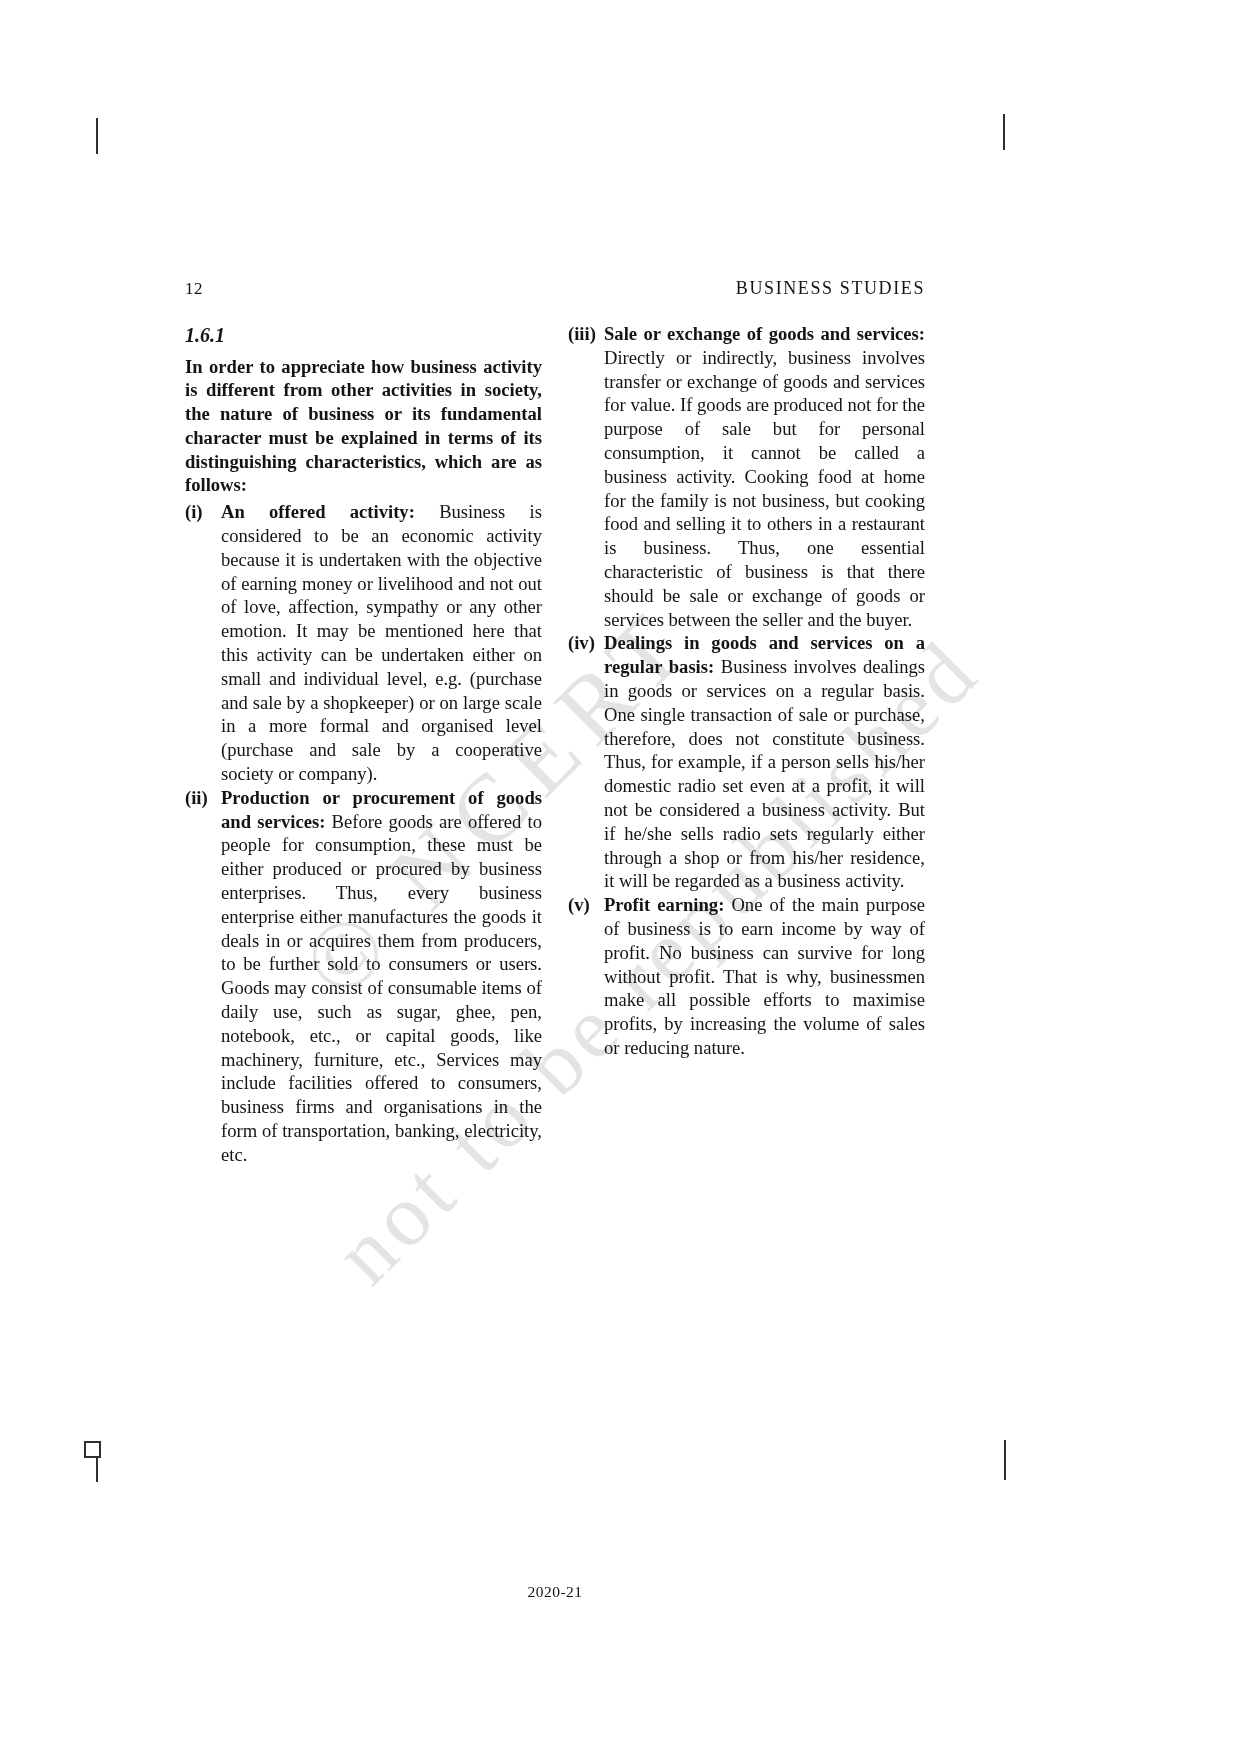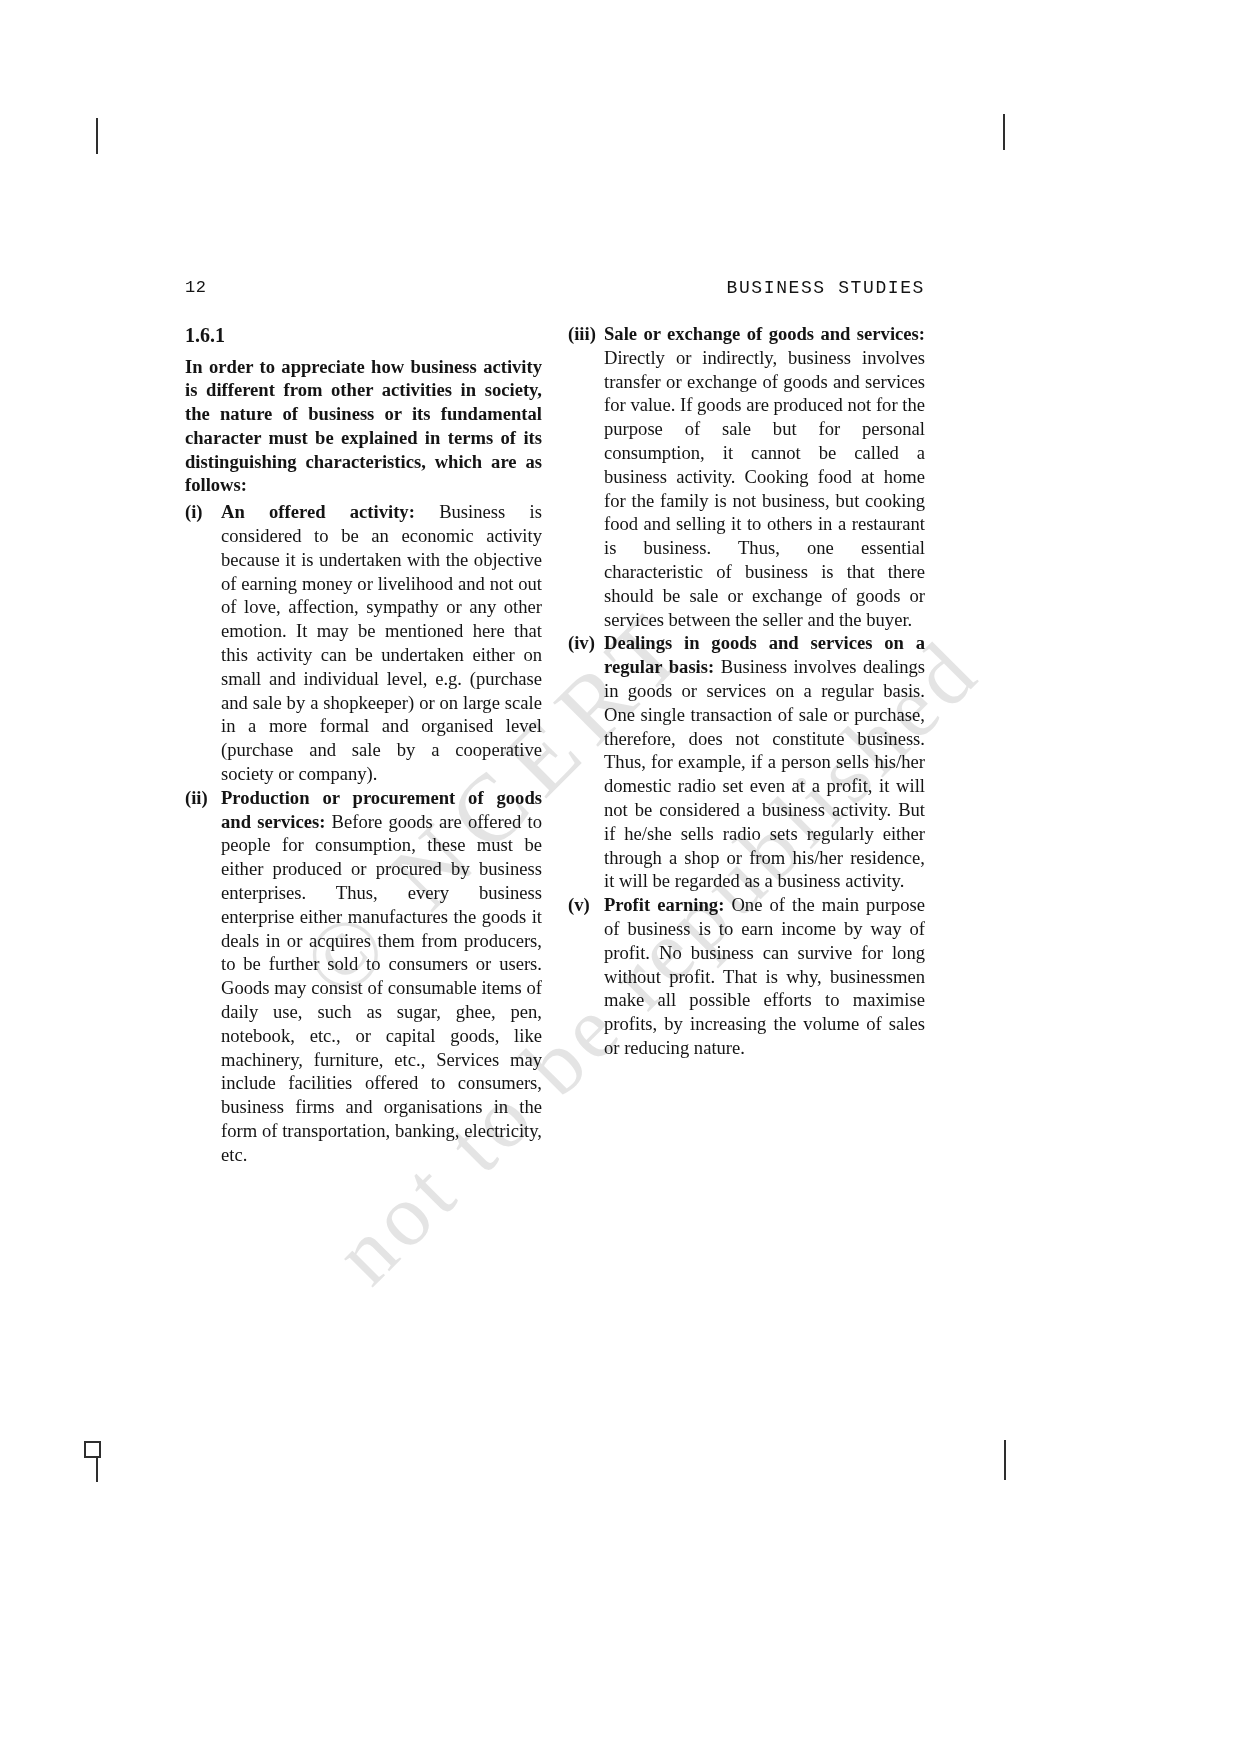--- a/index.html
+++ b/index.html
@@ -15,21 +15,21 @@
   }
 
   
   .mark { position: absolute; background: #2e2e2e; }
   .mark-square { position: absolute; border: 2px solid #2e2e2e; background: transparent; }
 
   
   .runhead {
     position: absolute;
     top: 278px; left: 185px; width: 740px;
-    display: flex; justify-content: space-between; align-items: flex-start; font-family: Liberation Mono, monospace;
+    display: flex; justify-content: space-between; align-items: flex-end;
   }
   .page-num { font-size: 17px; letter-spacing: 0.5px; }
   .head-title { font-size: 18px; letter-spacing: 1.6px; }
 
   
   .watermark {
     position: absolute;
     top: 880px; left: 575px;
     transform: translate(-50%, -50%) rotate(-45deg);
     text-align: center;
@@ -51,21 +51,21 @@
   }
   .col { width: 357px; font-size: 18.6px; line-height: 23.8px; }
 
   .heading {
     font-weight: bold;
     font-size: 20px;
     line-height: 26.5px;
     display: flex;
     margin-bottom: 6px;
   }
-  .heading .h-num { flex: 0 0 auto; margin-right: 12px; }
+  .heading .h-num { flex: 0 0 auto; margin-right: 12px; font-style: italic; }
   .heading .h-text { flex: 1 1 auto; }
 
   .para {
     text-align: justify;
     margin: 0 0 3px 0;
     font-weight: bold;
   }
 
   .item {
     position: relative;
@@ -146,14 +146,15 @@
 
       <div class="item">
         <span class="marker">(v)</span>
         <span class="lead">Profit earning:</span>
         <span class="body-text">One of the main purpose of business is to earn income by way of profit. No business can survive for long without profit. That is why, businessmen make all possible efforts to maximise profits, by increasing the volume of sales or reducing nature.</span>
       </div>
     </div>
 
   </div>
 
+  <div class="footer">2020-21</div>
 
 </div>
 
 </body></html>

